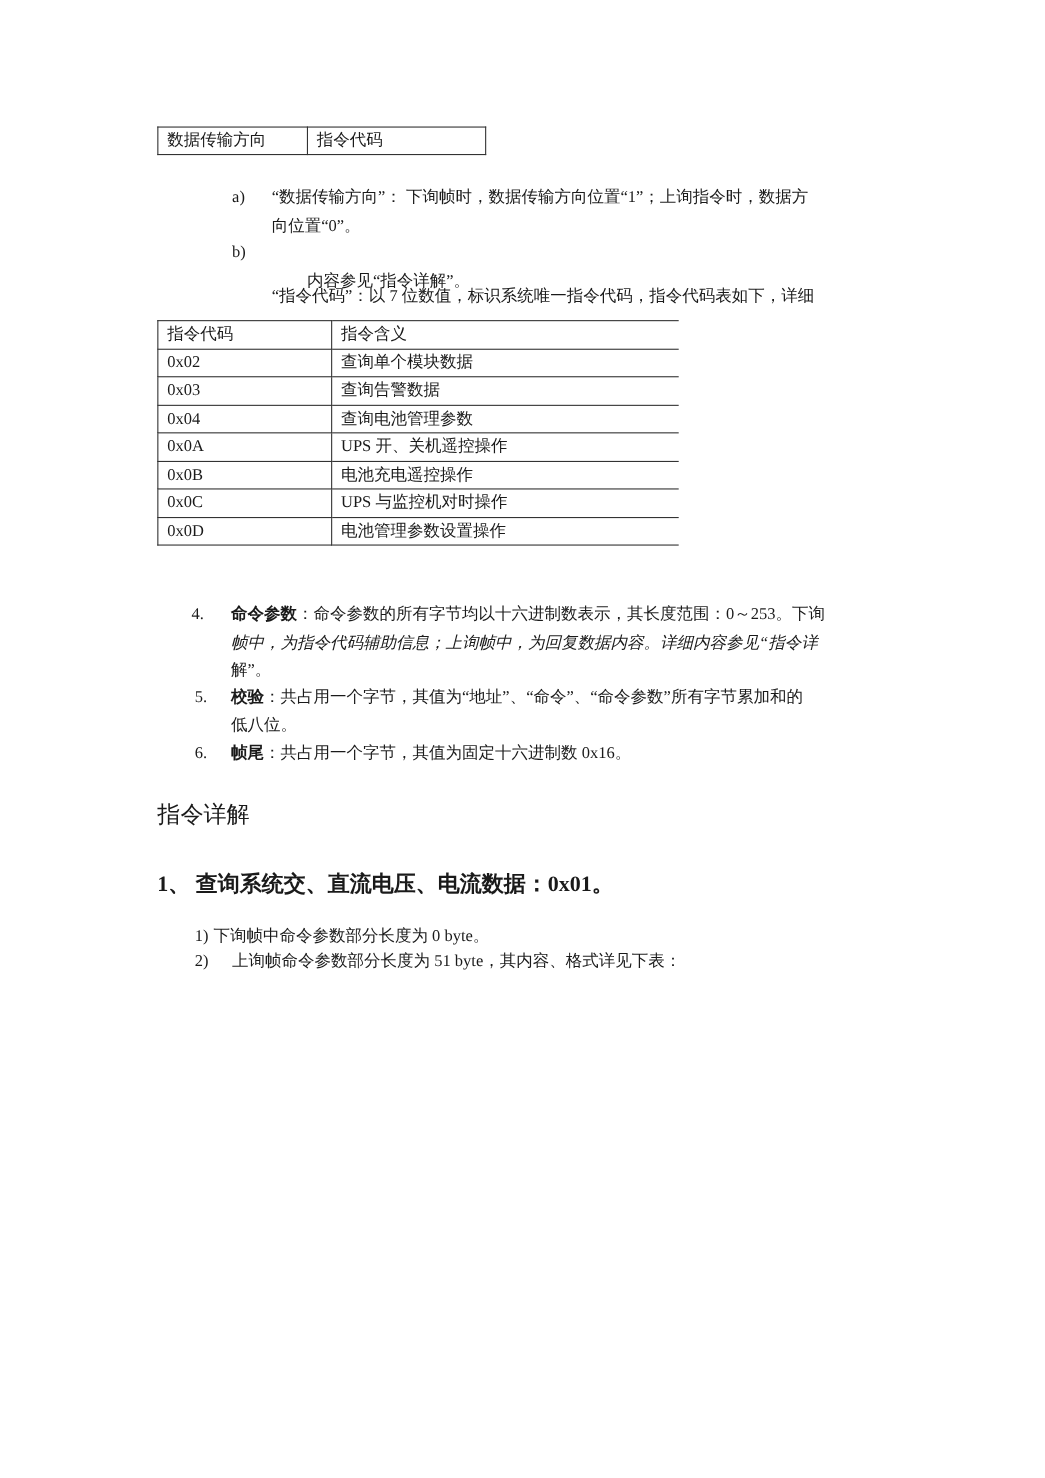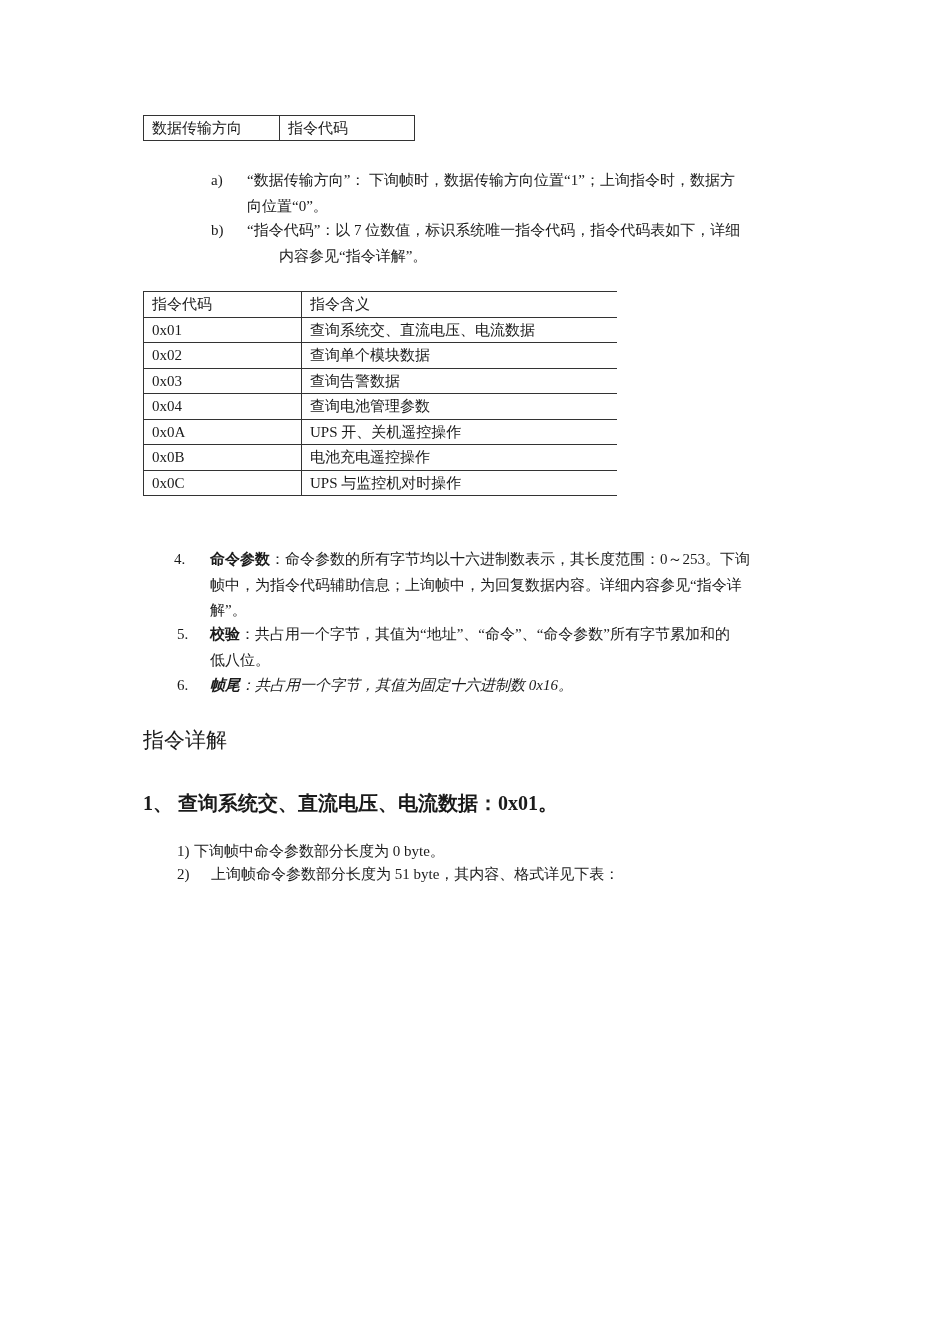--- a/index.html
+++ b/index.html
@@ -1,21 +1,21 @@
 <!DOCTYPE html>
 <html><head>
 <meta charset="utf-8">
 <style>
   html, body { margin: 0; padding: 0; background: #ffffff; }
   body { width: 950px; height: 1344px; position: relative; overflow: hidden;
          font-family: "Liberation Serif", "DejaVu Serif", serif; color: #1a1a1a; font-size: 15px; }
   .abs { position: absolute; }
   table { border-collapse: collapse; }
   
-  #t1 { left: 143px; top: 115px; width: 272px; }
+  #t1 { left: 143px; top: 115px; width: 299px; }
   #t1 td { border: 1px solid #333; height: 24px; padding: 0 8px; font-size: 15px; line-height: 24px; }
   
   #t2 { left: 143px; top: 291px; width: 474px; }
   #t2 td { border-top: 1px solid #333; border-bottom: 1px solid #333; height: 24.5px; padding: 0 8px; font-size: 15px; line-height: 24px; }
   #t2 td.c1 { border-left: 1px solid #333; border-right: 1px solid #333; width: 141px; }
   #t2 td.c2 { border-right: none; font-family: Liberation Serif, serif; }
   .item { position: absolute; font-size: 15px; line-height: 25.5px; }
   .item .lbl { position: absolute; left: 0; top: 0; }
   .item .txt { position: absolute; left: 36px; top: 0; text-align: justify; }
   .num .txt { left: 36px; }
@@ -36,33 +36,29 @@
   </table>
 
 <div class="item" style="left:211px; top:168px; width:596px; height:52px;">
   <span class="lbl">a)</span>
   <span class="txt" style="width:560px;">“数据传输方向”： 下询帧时，数据传输方向位置“1”；上询指令时，数据方</span>
   <span class="txt" style="top:25.5px;">向位置“0”。</span>
 </div>
 
 <div class="item" style="left:211px; top:218px; width:596px; height:52px;">
   <span class="lbl">b)</span>
-  <span class="txt" style="width:560px;">“指令代码”：以 7 位数值，标识系统唯一指令代码，指令代码表如下，详细</span>
+  <span class="txt" style="width:560px;margin-top:40px;">“指令代码”：以 7 位数值，标识系统唯一指令代码，指令代码表如下，详细</span>
   <span class="txt" style="top:25.5px;margin-left:32px;">内容参见“指令详解”。</span>
 </div>
 
 <table id="t2" class="abs">
   <tbody>
       <tr>
     <td class="c1">指令代码</td>
     <td class="c2">指令含义</td>
-  </tr>
-  <tr>
-    <td class="c1">0x01</td>
-    <td class="c2">查询系统交、直流电压、电流数据</td>
   </tr>
   <tr>
     <td class="c1">0x02</td>
     <td class="c2">查询单个模块数据</td>
   </tr>
   <tr>
     <td class="c1">0x03</td>
     <td class="c2">查询告警数据</td>
   </tr>
   <tr>
@@ -74,39 +70,43 @@
     <td class="c2">UPS 开、关机遥控操作</td>
   </tr>
   <tr>
     <td class="c1">0x0B</td>
     <td class="c2">电池充电遥控操作</td>
   </tr>
   <tr>
     <td class="c1">0x0C</td>
     <td class="c2">UPS 与监控机对时操作</td>
   </tr>
+  <tr>
+    <td class="c1">0x0D</td>
+    <td class="c2">电池管理参数设置操作</td>
+  </tr>
 </tbody>
   </table>
 
 <div class="item num" style="left:174px; top:547px; width:633px; height:78px;">
   <span class="lbl">4.</span>
   <span class="txt" style="white-space:nowrap;"><b>命令参数</b><span>：命令参数的所有字节均以十六进制数表示，其长度范围：0～253。下询</span></span>
-  <span class="txt" style="top:25.5px; white-space:nowrap;">帧中，为指令代码辅助信息；上询帧中，为回复数据内容。详细内容参见“指令详</span>
+  <span class="txt" style="top:25.5px; white-space:nowrap;font-style:italic;">帧中，为指令代码辅助信息；上询帧中，为回复数据内容。详细内容参见“指令详</span>
   <span class="txt" style="top:51px;">解”。</span>
 </div>
 
 <div class="item num" style="left:177px; top:622px; width:630px; height:52px;">
   <span class="lbl">5.</span>
   <span class="txt" style="left:33px; white-space:nowrap;"><b>校验</b><span>：共占用一个字节，其值为“地址”、“命令”、“命令参数”所有字节累加和的</span></span>
   <span class="txt" style="left:33px; top:25.5px;">低八位。</span>
 </div>
 
 <div class="item num" style="left:177px; top:673px; width:630px; height:26px;">
   <span class="lbl">6.</span>
-  <span class="txt" style="left:33px; white-space:nowrap;font-style:italic;"><b>帧尾</b><span>：共占用一个字节，其值为固定十六进制数 0x16。</span></span>
+  <span class="txt" style="left:33px; white-space:nowrap;"><b>帧尾</b><span>：共占用一个字节，其值为固定十六进制数 0x16。</span></span>
 </div>
 
 <h1>指令详解</h1>
 
 <div class="sec">1、 查询系统交、直流电压、电流数据：0x01。</div>
 
 <div class="item" style="left:177px; top:839px; width:600px; height:26px;">
   <span class="lbl">1)</span>
   <span class="txt" style="left:17px; white-space:nowrap;">下询帧中命令参数部分长度为  0 byte。</span>
 </div>

